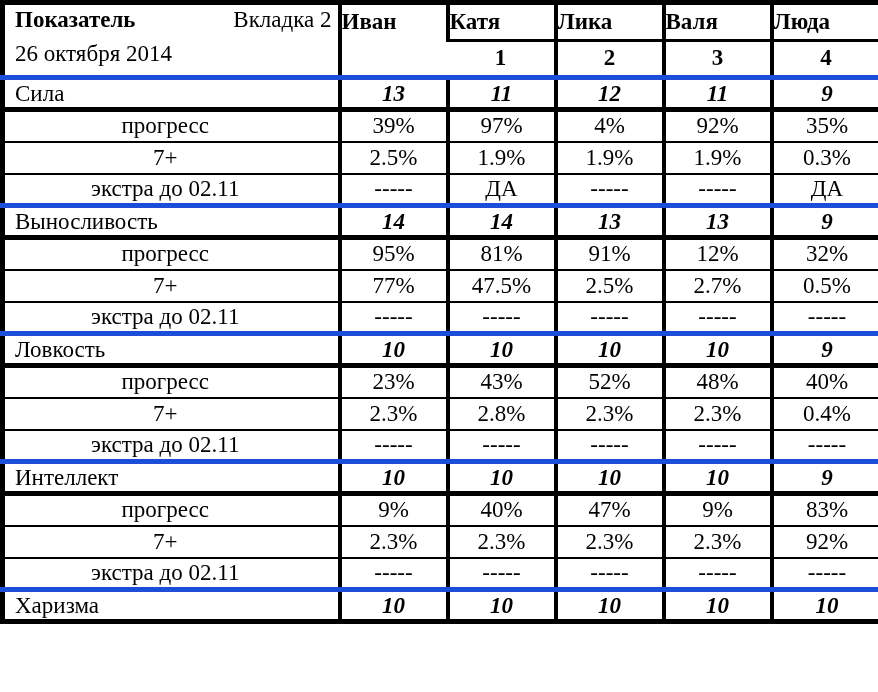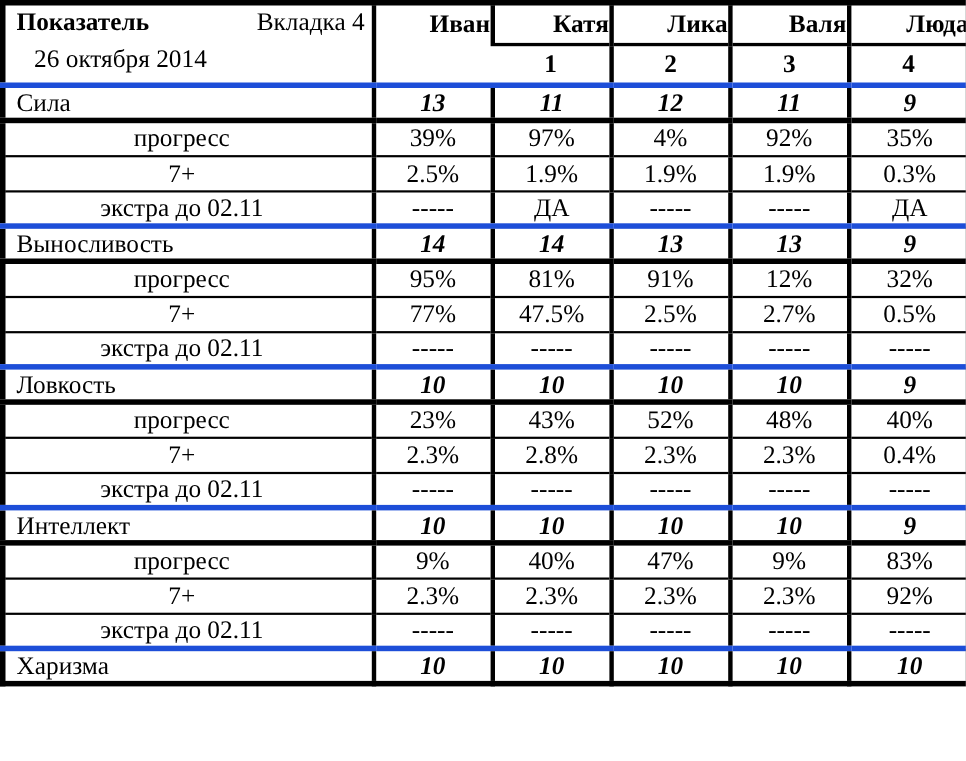--- a/index.html
+++ b/index.html
@@ -46,25 +46,25 @@
     vertical-align: top;
     padding: 2px 6px 0 10px;
   }
   .label-header .line1 {
     display: flex;
     justify-content: space-between;
     align-items: baseline;
     height: 34px;
   }
   .label-header .line1 .title { font-weight: bold; }
-  .label-header .line2 { height: 34px; margin-left: 16px; }
+  .label-header .line2 { height: 34px; }
 
   .name-cell {
     font-weight: bold;
-    text-align: right;
+    text-align: left;
   }
   .ivan-cell {
     vertical-align: top;
     padding-top: 4px;
   }
   .num-cell {
     font-weight: bold;
     text-align: center;
   }
   .stat-name {
@@ -94,21 +94,21 @@
     <col style="width:108px">
     <col style="width:108px">
     <col style="width:108px">
     <col style="width:109px">
   </colgroup>
   <tbody>
     <tr class="header-row-1">
       <td class="label-header" rowspan="2">
         <div class="line1">
           <span class="title">Показатель</span>
-          <span class="tab">Вкладка 4</span>
+          <span class="tab">Вкладка 2</span>
         </div>
         <div class="line2">26 октября 2014</div>
       </td>
       <td class="name-cell ivan-cell" rowspan="2">Иван</td>
       <td class="name-cell">Катя</td>
       <td class="name-cell">Лика</td>
       <td class="name-cell">Валя</td>
       <td class="name-cell">Люда</td>
     </tr>
     <tr class="header-row-2">

